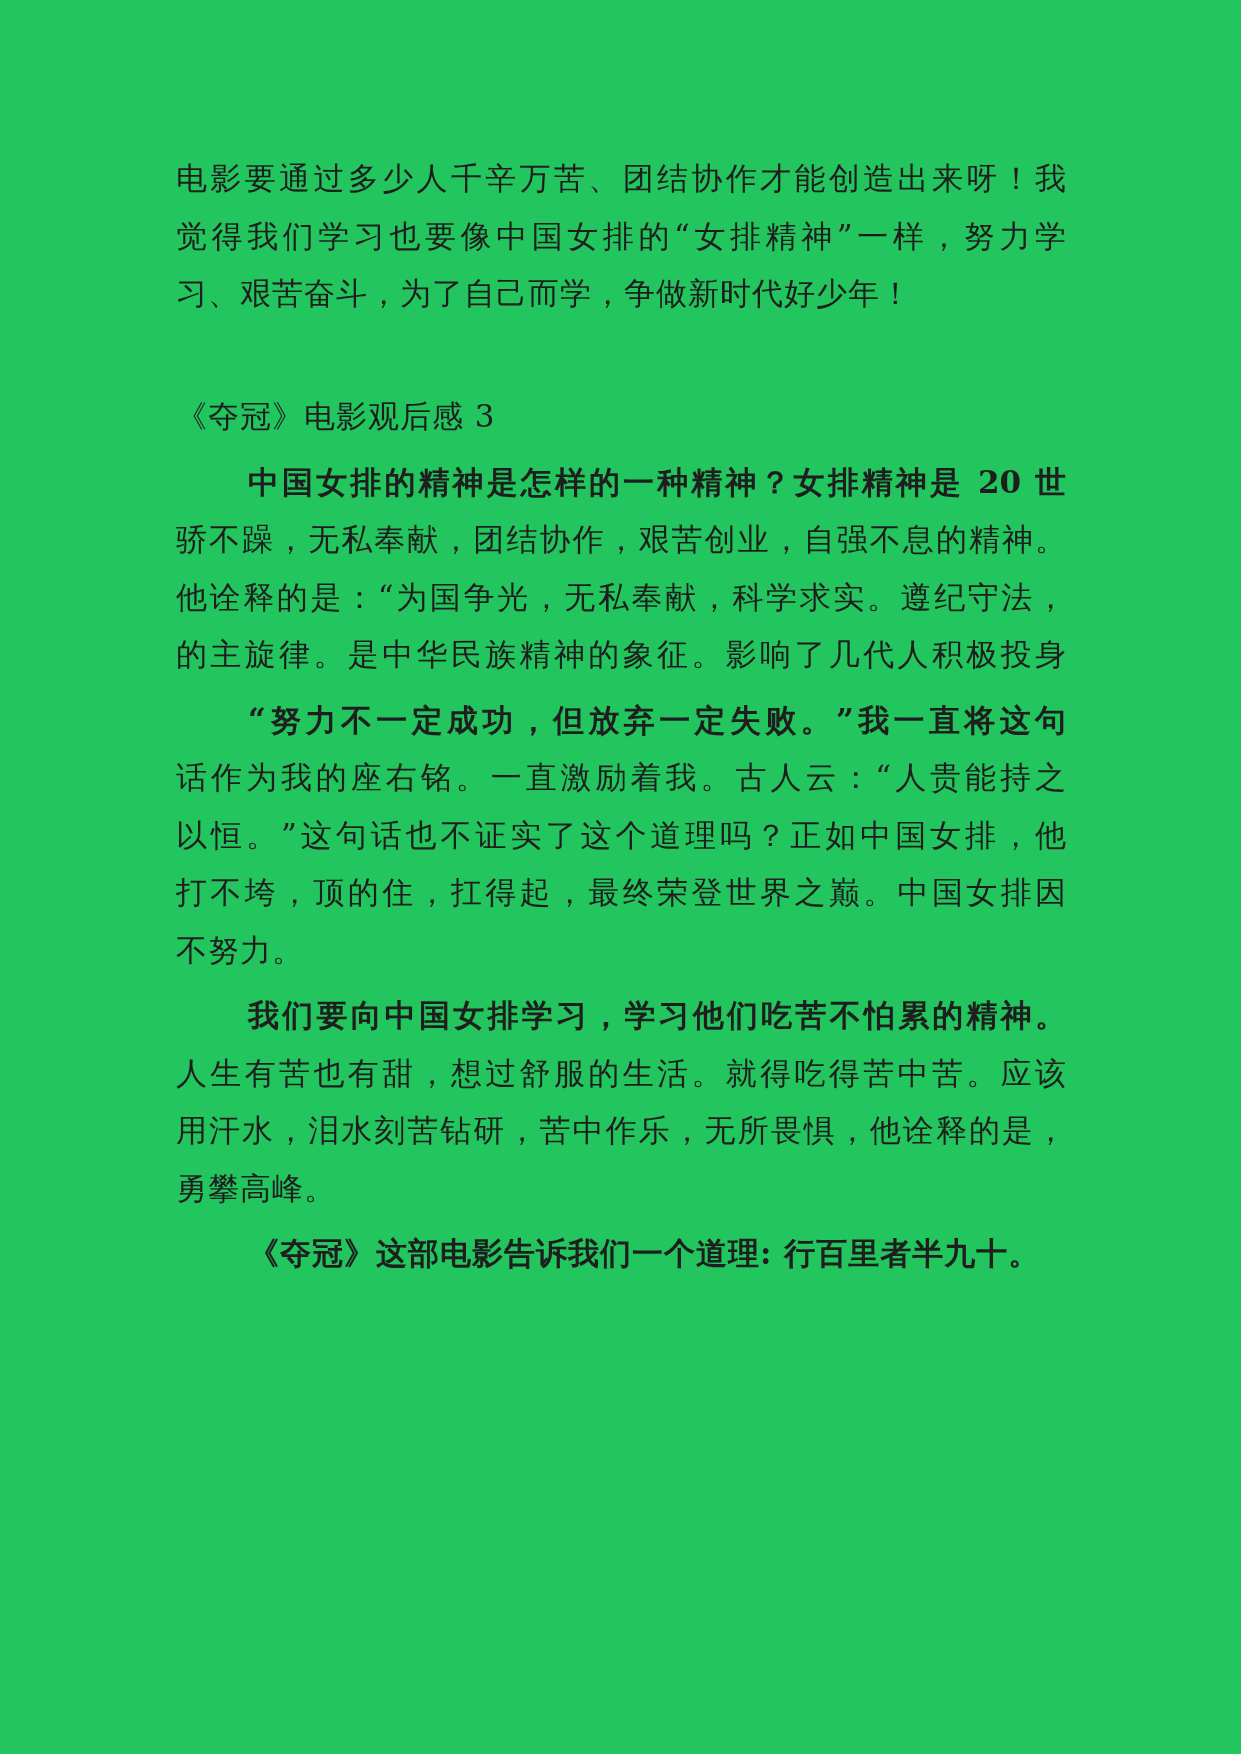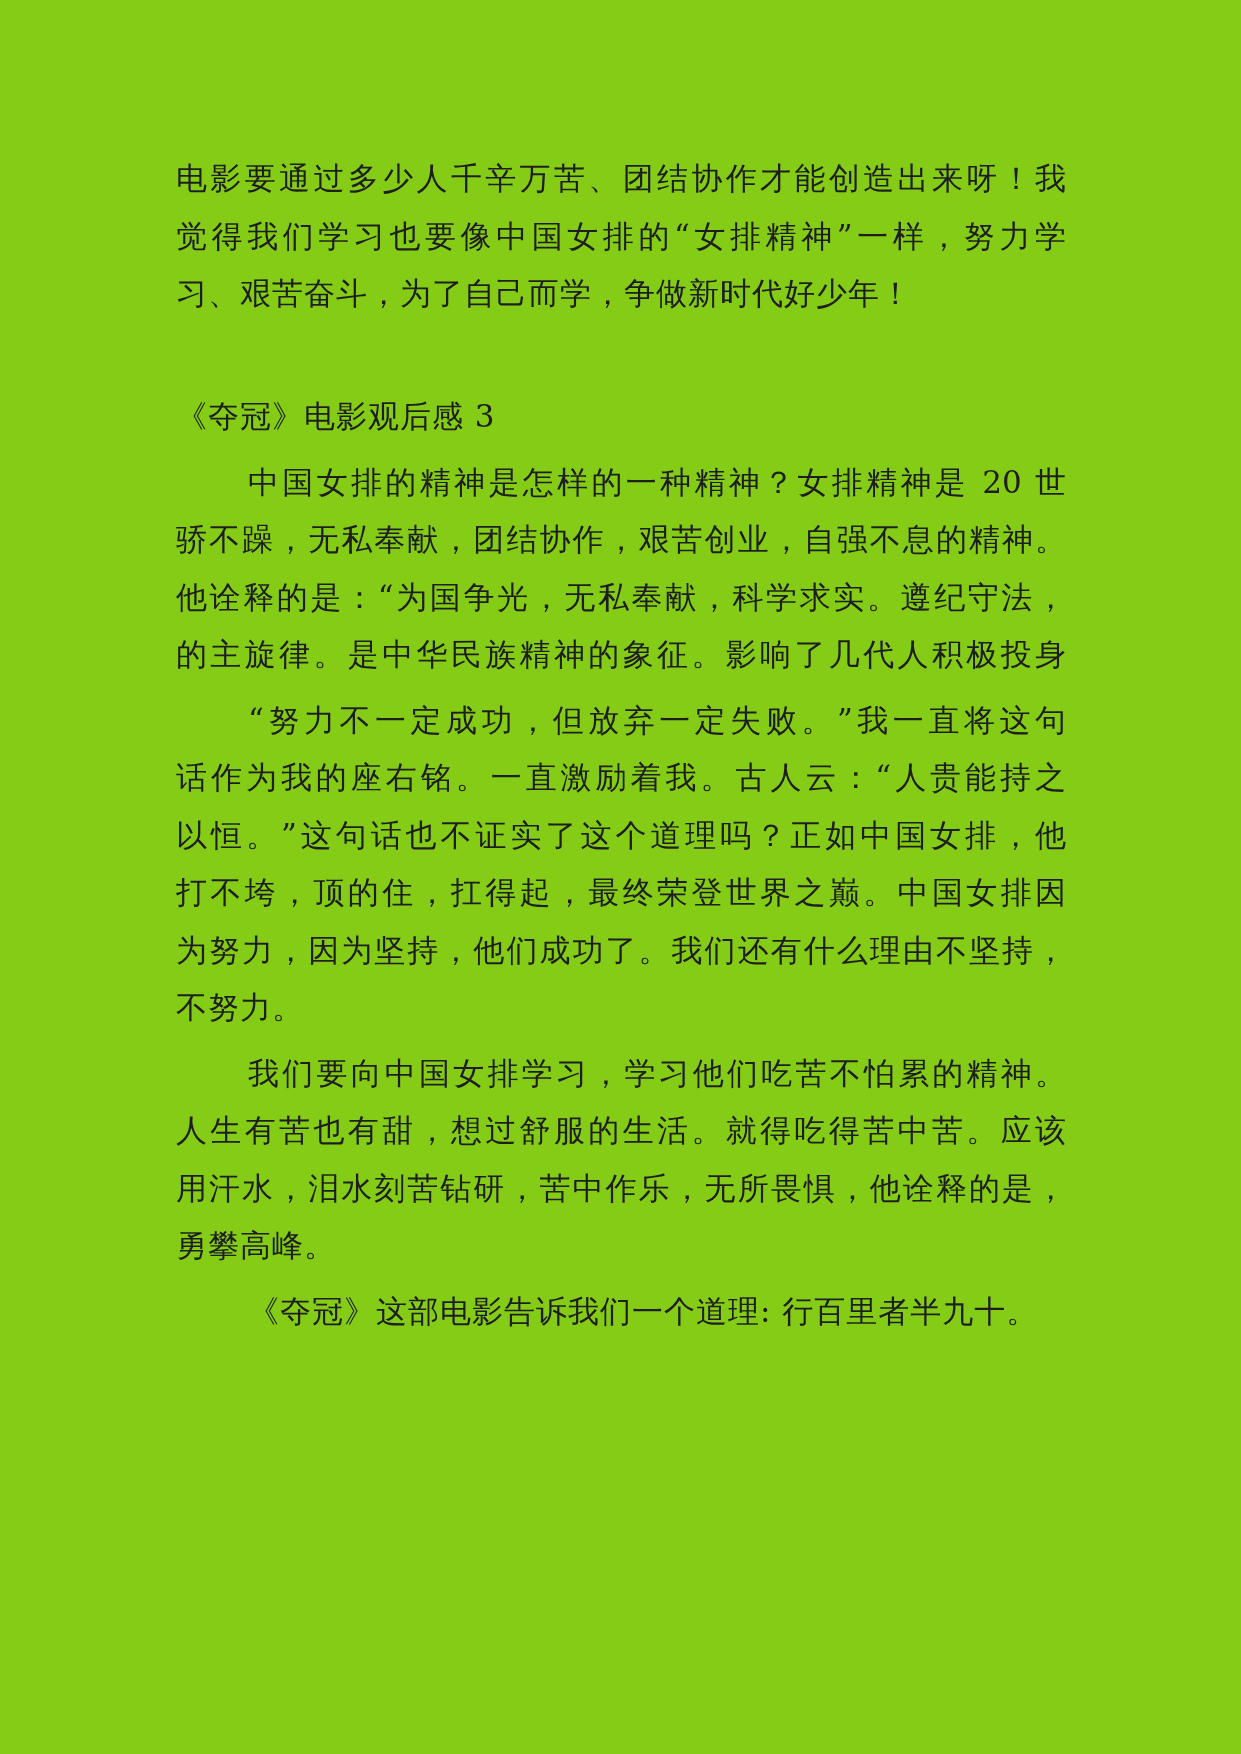--- a/index.html
+++ b/index.html
@@ -4,21 +4,21 @@
 <style>
   html, body {
     margin: 0;
     padding: 0;
     background: #ffffff;
   }
   .page {
     position: relative;
     width: 1241px;
     height: 1754px;
-    background: #84cc16;
+    background: #22c55e;
     overflow: hidden;
     font-family: "DejaVu Serif", "Liberation Serif", serif;
   }
   .content {
     position: absolute;
     left: 176px;
     top: 150px;
     width: 890px;
     font-size: 31px;
     color: #1e1e1e;
@@ -32,20 +32,21 @@
   
   .j {
     text-align: justify;
     text-align-last: justify;
     text-justify: inter-character;
     letter-spacing: 0;
   }
   
   .ind {
     padding-left: 72px;
+    font-weight: bold;
   }
   
   .blank {
     height: 57.5px;
   }
   
   .pgap {
     margin-top: 8px;
   }
   .heading {
@@ -68,21 +69,20 @@
 
     <div class="line j ind pgap">中国女排的精神是怎样的一种精神？女排精神是 20 世</div>
     <div class="line j">骄不躁，无私奉献，团结协作，艰苦创业，自强不息的精神。</div>
     <div class="line j">他诠释的是：“为国争光，无私奉献，科学求实。遵纪守法，</div>
     <div class="line j">的主旋律。是中华民族精神的象征。影响了几代人积极投身</div>
 
     <div class="line j ind pgap">“努力不一定成功，但放弃一定失败。”我一直将这句</div>
     <div class="line j">话作为我的座右铭。一直激励着我。古人云：“人贵能持之</div>
     <div class="line j">以恒。”这句话也不证实了这个道理吗？正如中国女排，他</div>
     <div class="line j">打不垮，顶的住，扛得起，最终荣登世界之巅。中国女排因</div>
-    <div class="line j">为努力，因为坚持，他们成功了。我们还有什么理由不坚持，</div>
     <div class="line">不努力。</div>
 
     <div class="line j ind pgap">我们要向中国女排学习，学习他们吃苦不怕累的精神。</div>
     <div class="line j">人生有苦也有甜，想过舒服的生活。就得吃得苦中苦。应该</div>
     <div class="line j">用汗水，泪水刻苦钻研，苦中作乐，无所畏惧，他诠释的是，</div>
     <div class="line">勇攀高峰。</div>
 
     <div class="line ind pgap">《夺冠》这部电影告诉我们一个道理: 行百里者半九十。</div>
 
   </div>

